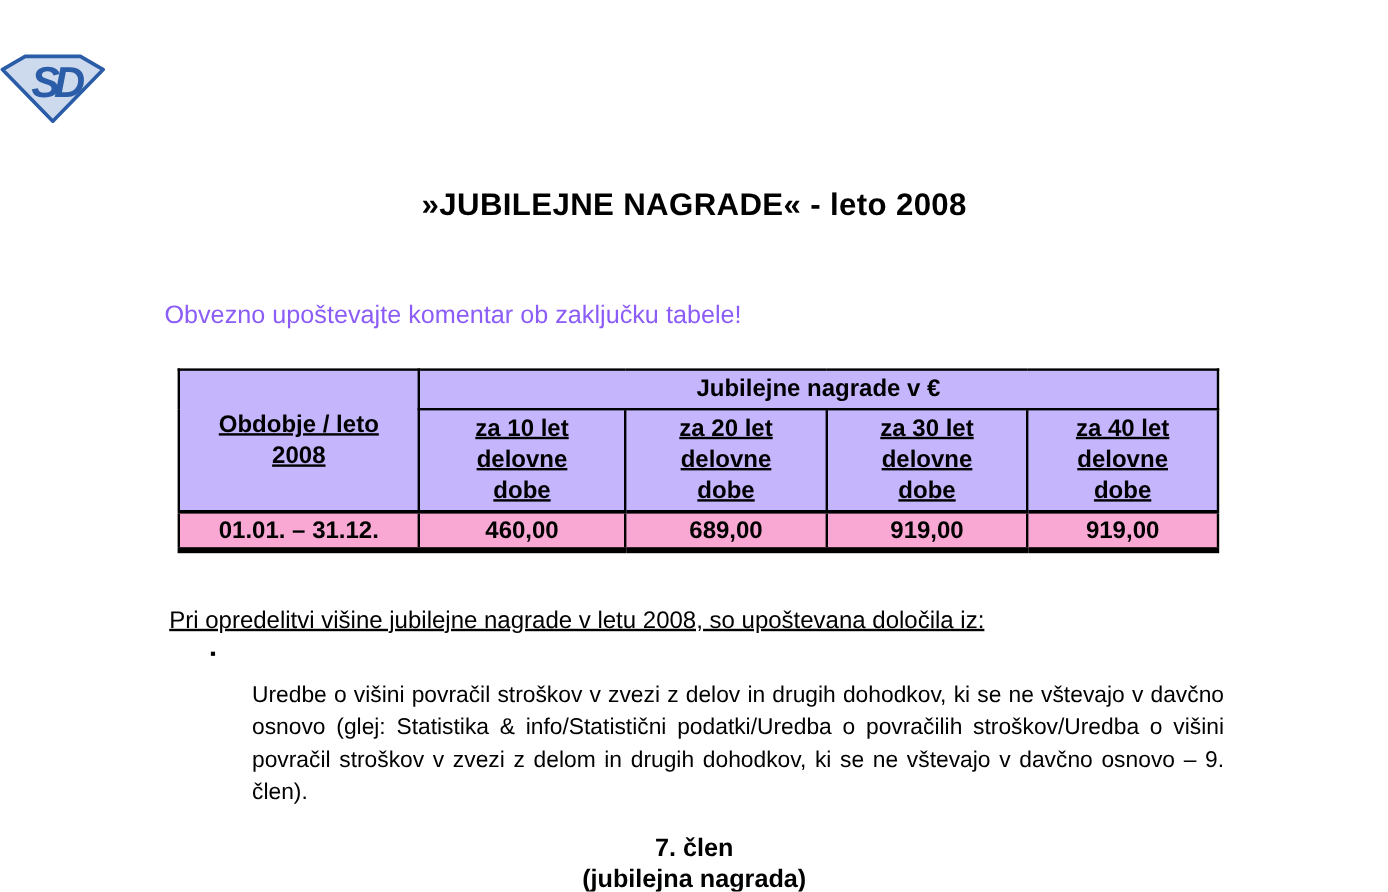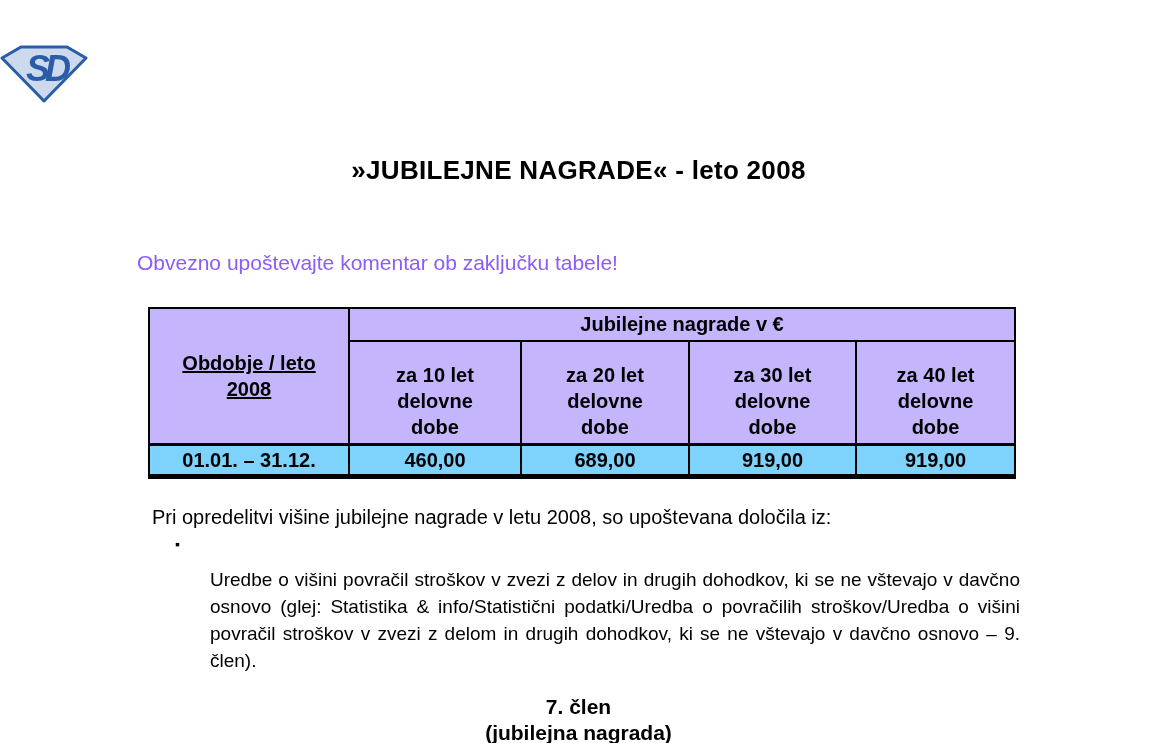--- a/index.html
+++ b/index.html
@@ -35,34 +35,34 @@
   }
   .jubilee-table th, .jubilee-table td {
     border:2px solid #000;
     text-align:center; vertical-align:middle;
     font-size:20px;
   }
   .jubilee-table th {
     background:#c4b5fd; font-weight:bold;
   }
   .cell-group { height:33px; }
-  .cell-colhead { white-space:pre-line; line-height:26px; padding:20px 0 3px 0; }
+  .cell-colhead { white-space:pre-line; line-height:26px; padding:2px 0 3px 0;text-decoration:underline; }
   .cell-corner { white-space:pre-line; line-height:26px;text-decoration:underline; }
   .row-data td {
     border-top:3px solid #000;
     border-bottom:5px solid #000;
     height:32px;
     font-weight:bold;
-    background:#7dd3fc;
+    background:#f9a8d4;
   }
 
   
   .intro {
-    position:absolute; left:152px; top:504px; width:900px;
-    font-size:20px; line-height:27px;
+    position:absolute; left:141px; top:504px; width:900px;
+    font-size:20px; line-height:27px;text-decoration:underline;
   }
 
   
   .bullet-row {
     position:absolute; left:175px; top:531px; width:845px;
     display:flex;
   }
   .bullet-marker {
     width:35px; flex:0 0 35px;
     font-size:14px; line-height:27px;

